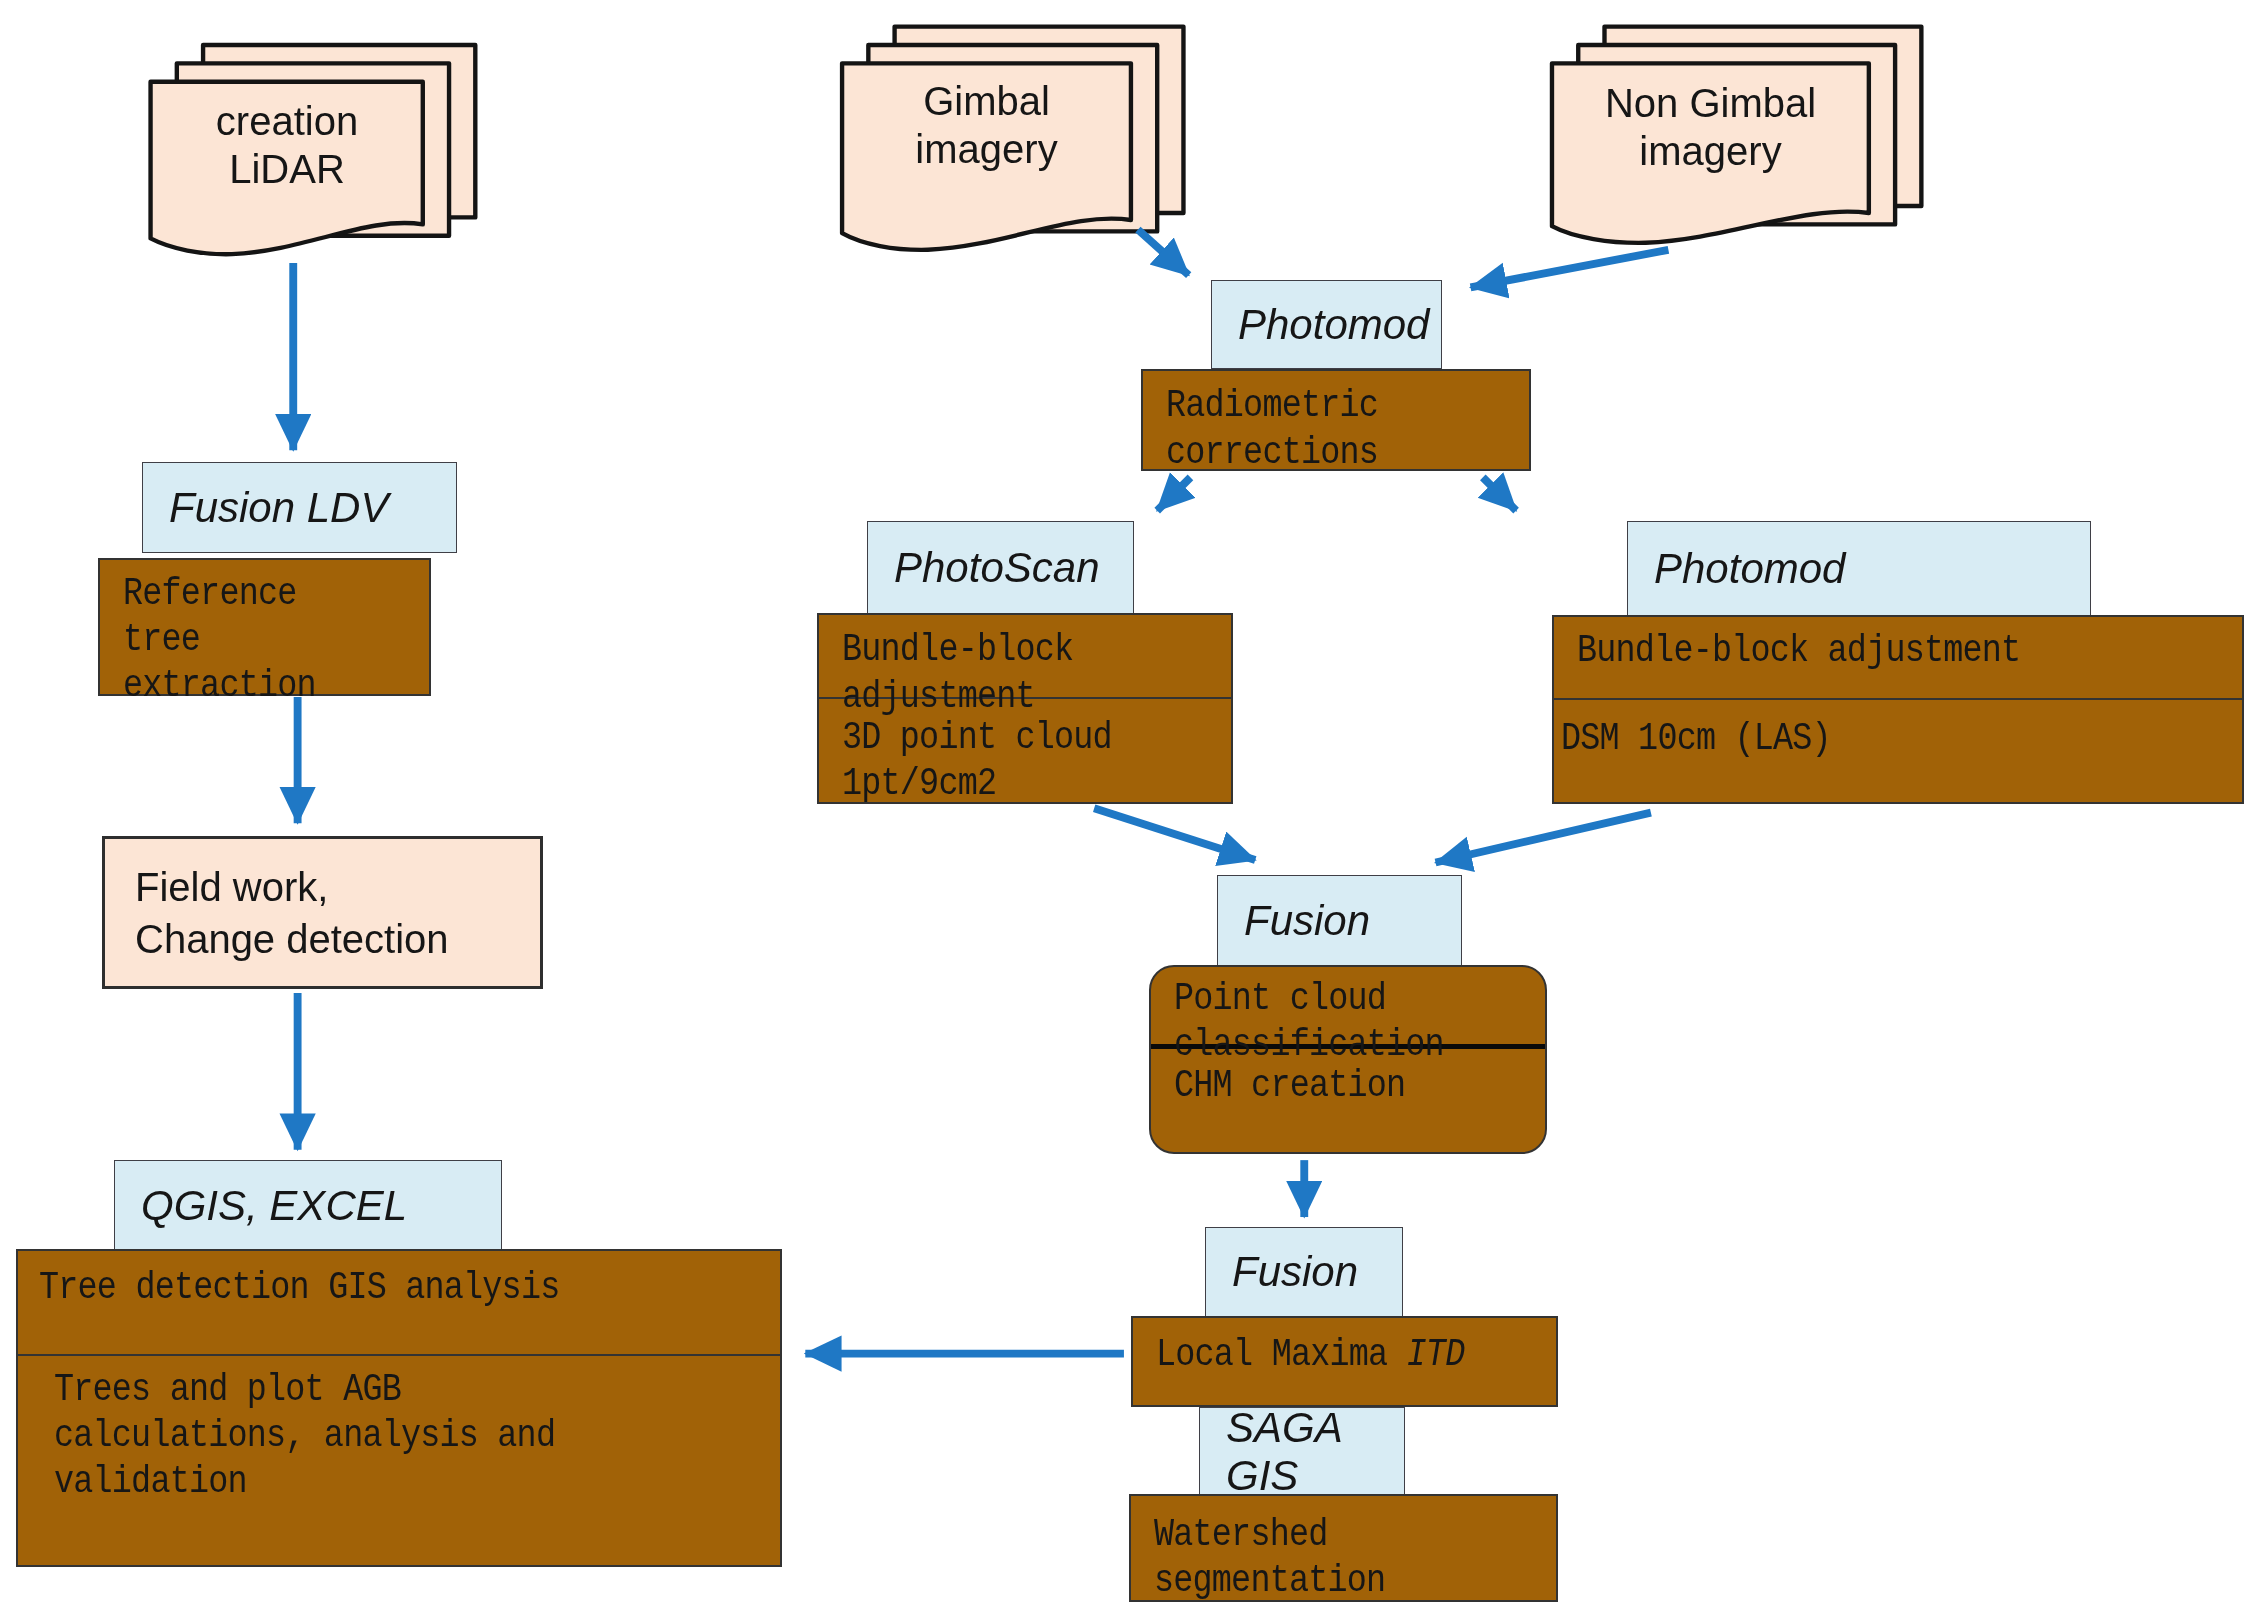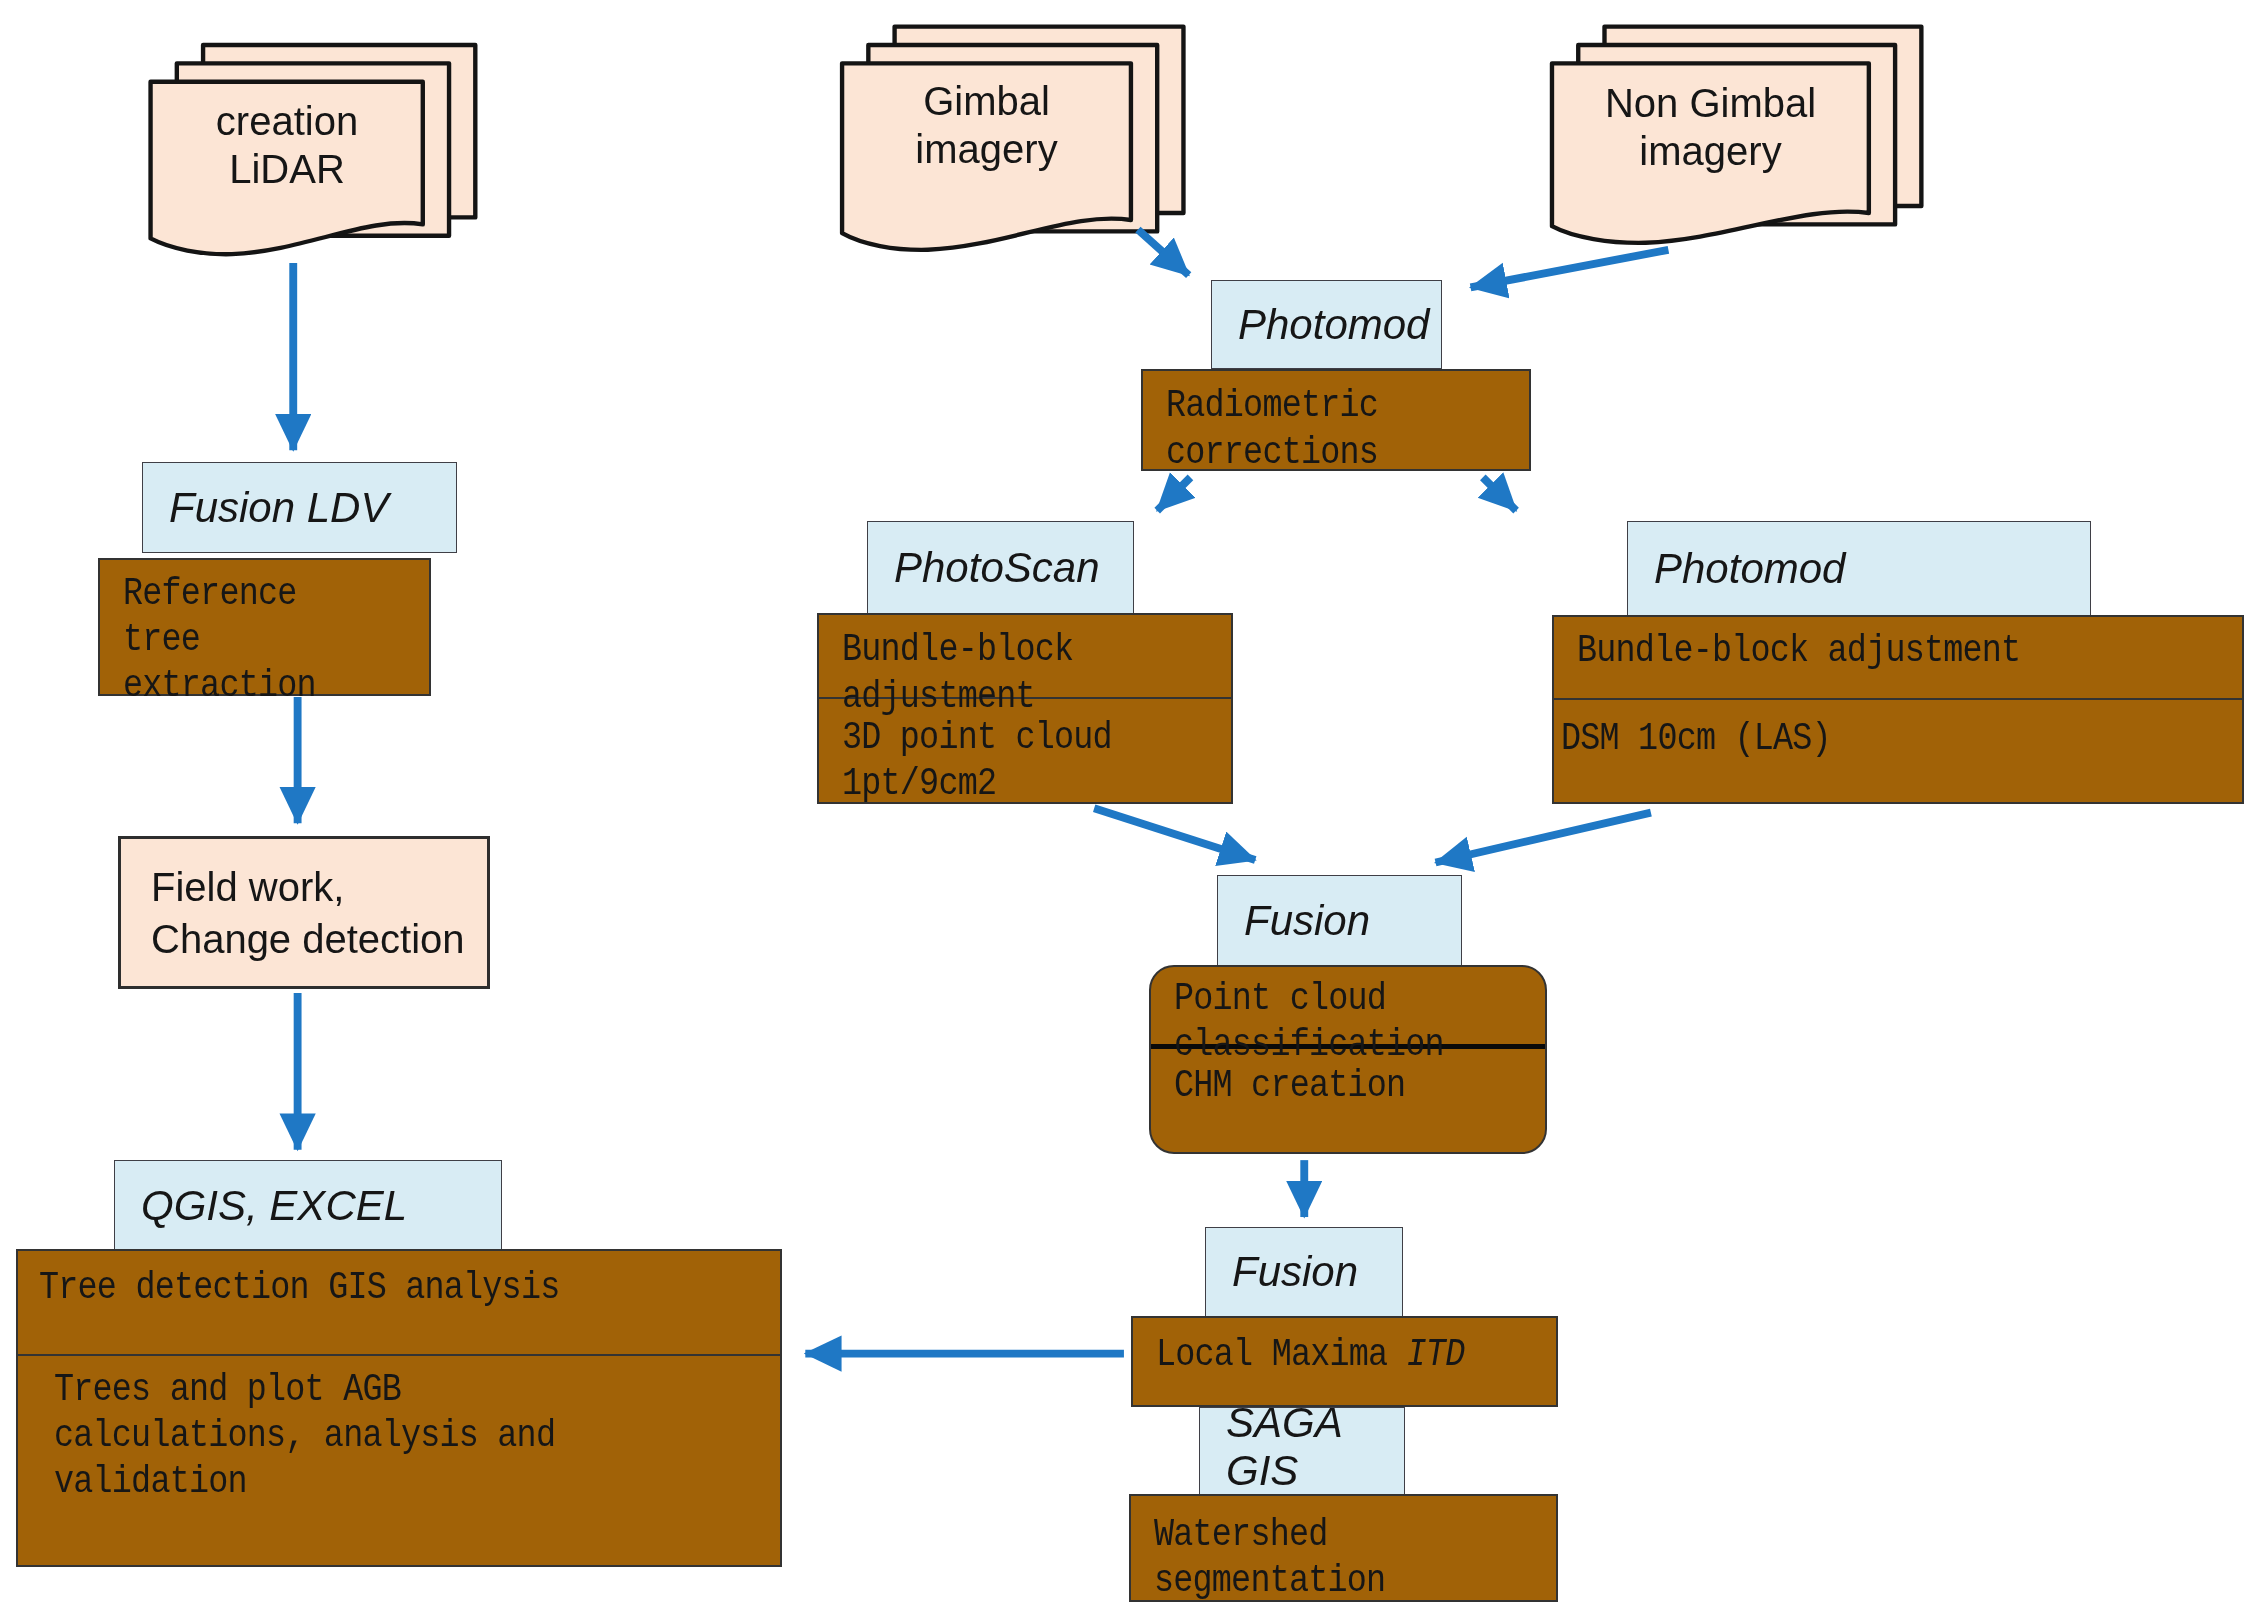--- a/index.html
+++ b/index.html
@@ -141,21 +141,21 @@
   <div class="hdr" style="left:142px;top:462px;width:315px;height:91px;">
     <span>Fusion LDV</span>
   </div>
   <div class="wbox" style="left:98px;top:558px;width:333px;height:138px;">
     <div class="row" style="height:133px;padding-top:10.5px;">
       <span class="row-lbl">Reference tree
 extraction</span>
     </div>
   </div>
 
-  <div class="peachbox" style="left:102px;top:836px;width:372px;height:153px;margin-left:16px;">
+  <div class="peachbox" style="left:102px;top:836px;width:441px;height:153px;">
     <span>Field work,
 Change detection</span>
   </div>
 
   <div class="hdr" style="left:1217px;top:875px;width:245px;height:91px;">
     <span>Fusion</span>
   </div>
   <div class="wbox" style="left:1149px;top:965px;width:398px;height:189px;border-radius:25px;">
     <div class="row" style="height:77px;padding-top:8.8px;">
       <span class="row-lbl">Point cloud classification</span>
@@ -167,21 +167,21 @@
 
   <div class="hdr" style="left:1205px;top:1227px;width:198px;height:90px;">
     <span>Fusion</span>
   </div>
   <div class="wbox" style="left:1131px;top:1316px;width:427px;height:91px;">
     <div class="row" style="height:86px;padding-top:14px;">
       <span class="row-lbl"><span>Local Maxima </span><span style="font-style:italic;">ITD</span></span>
     </div>
   </div>
 
-  <div class="hdr" style="left:1199px;top:1407px;width:206px;height:89px;align-items:flex-end;">
+  <div class="hdr" style="left:1199px;top:1407px;width:206px;height:89px;">
     <span>SAGA GIS</span>
   </div>
   <div class="wbox" style="left:1129px;top:1494px;width:429px;height:108px;">
     <div class="row" style="height:102px;padding-top:15.8px;">
       <span class="row-lbl">Watershed segmentation</span>
     </div>
   </div>
 
   <div class="hdr" style="left:114px;top:1160px;width:388px;height:91px;">
     <span>QGIS, EXCEL</span>

